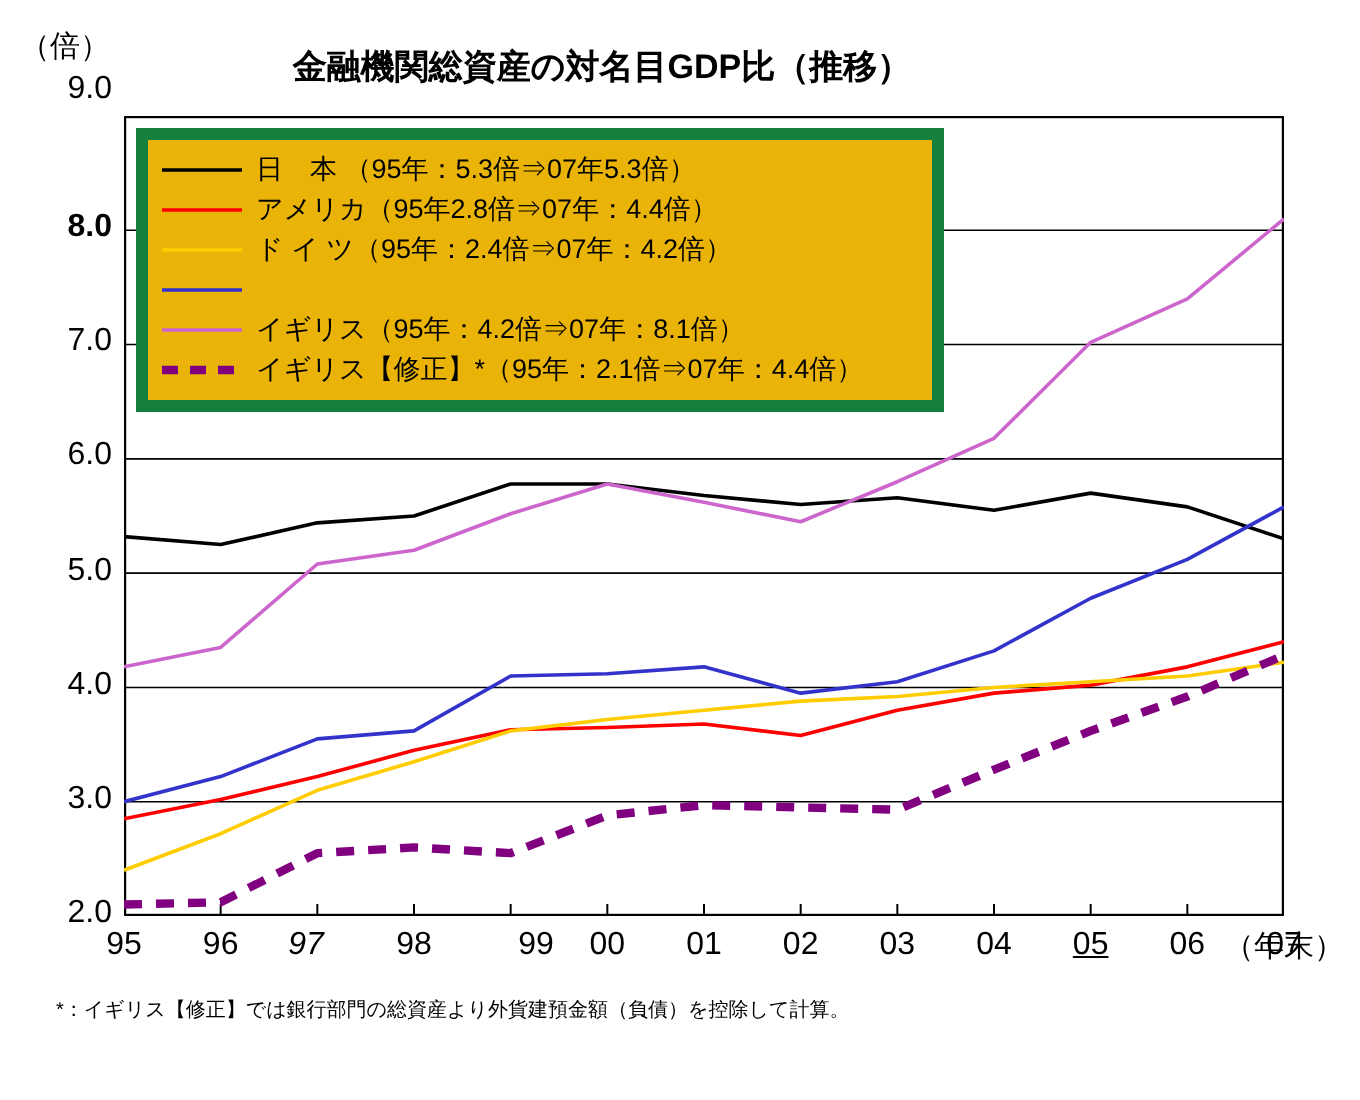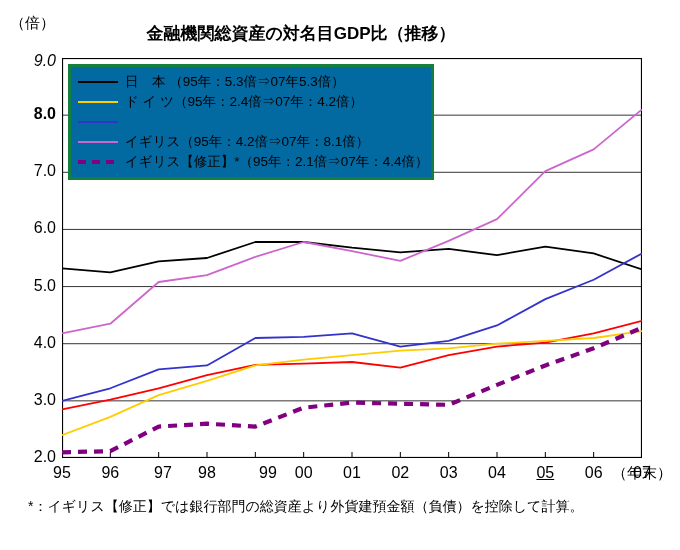--- a/index.html
+++ b/index.html
@@ -65,30 +65,30 @@
     position: absolute;
     font-size: 15px;
     top: 464px;
     left: 612px;
     white-space: nowrap;
   }
   .footnote {
     position: absolute;
     left: 28px;
     top: 498px;
-    font-size: 14px;
+    font-size: 10px;
     white-space: nowrap;
   }
   .legend-box {
     position: absolute;
     left: 68px;
     top: 64px;
-    width: 366px;
-    border: 3px solid #15803d;
-    background: #0369a1;
+    width: 404px;
+    border: 6px solid #15803d;
+    background: #eab308;
     padding: 5px 6px 5px 6px;
     box-sizing: border-box;
   }
   .legend-row {
     display: flex;
     align-items: center;
     height: 20px;
   }
   .legend-swatch {
     width: 42px;
@@ -146,26 +146,26 @@
   </div>
 
   <div id="ylabels">
       <div class="ylabel" style="top: 448px;">2.0</div>
       <div class="ylabel" style="top: 390.857px;">3.0</div>
       <div class="ylabel" style="top: 333.714px;">4.0</div>
       <div class="ylabel" style="top: 276.571px;">5.0</div>
       <div class="ylabel" style="top: 219.429px; text-align: right;">6.0</div>
       <div class="ylabel" style="top: 162.286px;">7.0</div>
       <div class="ylabel" style="top: 105.143px; font-weight: bold;">8.0</div>
-      <div class="ylabel" style="top: 52px; font-style: italic;">9.0</div>
+      <div class="ylabel" style="top: 36px;">9.0</div>
     </div>
   <div id="xlabels">
       <div class="xlabel" style="left: 42px;">95</div>
       <div class="xlabel" style="left: 90.3333px;">96</div>
-      <div class="xlabel" style="left: 143px;">97</div>
+      <div class="xlabel" style="left: 133px; font-style: italic;">97</div>
       <div class="xlabel" style="left: 187px;">98</div>
       <div class="xlabel" style="left: 248px;">99</div>
       <div class="xlabel" style="left: 283.667px;">00</div>
       <div class="xlabel" style="left: 332px;">01</div>
       <div class="xlabel" style="left: 380.333px;">02</div>
       <div class="xlabel" style="left: 428.667px;">03</div>
       <div class="xlabel" style="left: 477px;">04</div>
       <div class="xlabel" style="left: 525.333px; text-decoration: underline;">05</div>
       <div class="xlabel" style="left: 573.667px;">06</div>
       <div class="xlabel" style="left: 622px;">07</div>
@@ -178,20 +178,28 @@
         <span class="legend-swatch">
           <svg width="42" height="14">
             <line x1="1" x2="41" y1="7" y2="7" stroke="#000000" stroke-width="1.8"></line>
           </svg>
         </span>
         <span class="legend-text">日　本 （95年：5.3倍⇒07年5.3倍）</span>
       </div>
       <div class="legend-row">
         <span class="legend-swatch">
           <svg width="42" height="14">
+            <line x1="1" x2="41" y1="7" y2="7" stroke="#ff0000" stroke-width="1.8"></line>
+          </svg>
+        </span>
+        <span class="legend-text">アメリカ（95年2.8倍⇒07年：4.4倍）</span>
+      </div>
+      <div class="legend-row">
+        <span class="legend-swatch">
+          <svg width="42" height="14">
             <line x1="1" x2="41" y1="7" y2="7" stroke="#ffcc00" stroke-width="1.8"></line>
           </svg>
         </span>
         <span class="legend-text">ド イ ツ（95年：2.4倍⇒07年：4.2倍）</span>
       </div>
       <div class="legend-row">
         <span class="legend-swatch">
           <svg width="42" height="14">
             <line x1="1" x2="41" y1="7" y2="7" stroke="#3333cc" stroke-width="1.8"></line>
           </svg>

